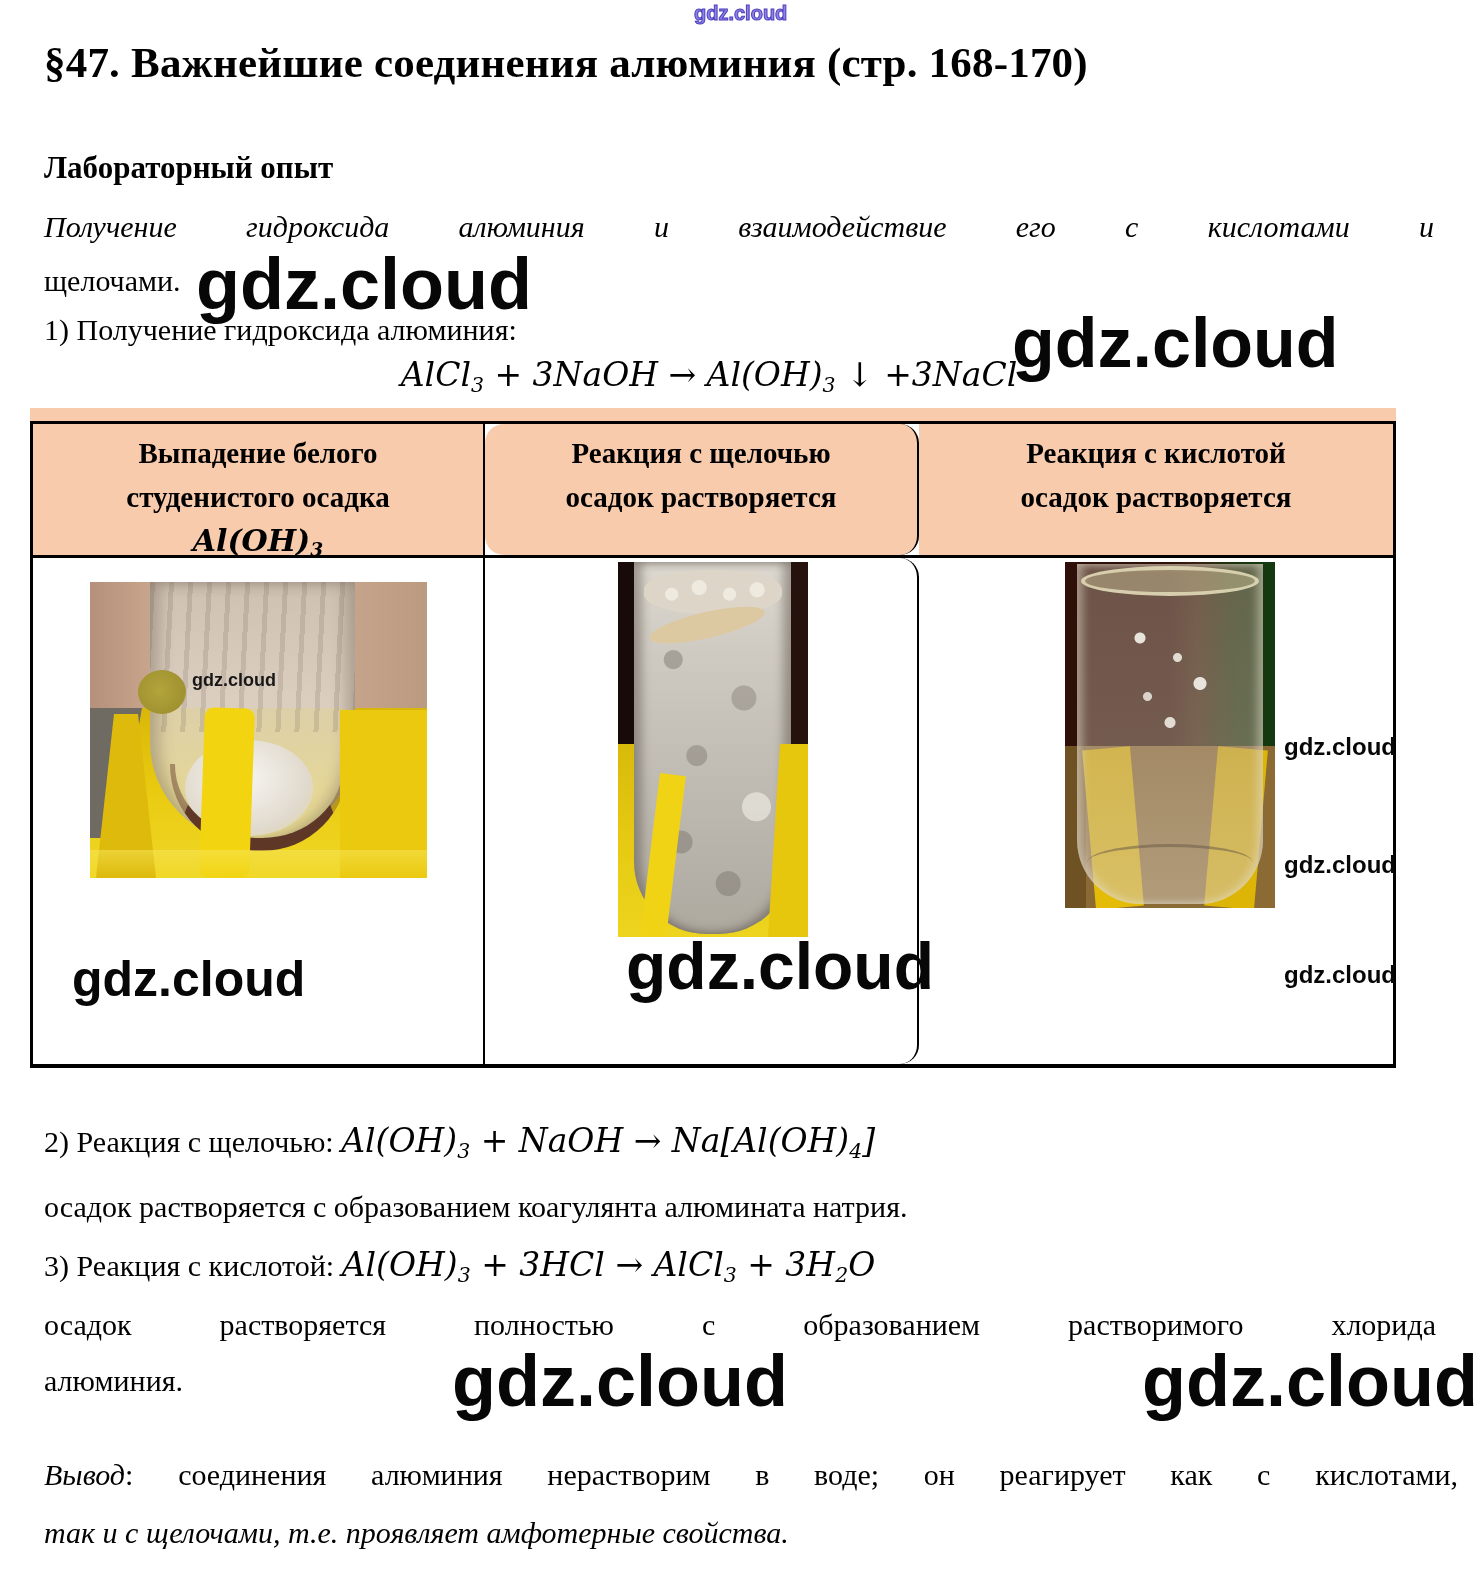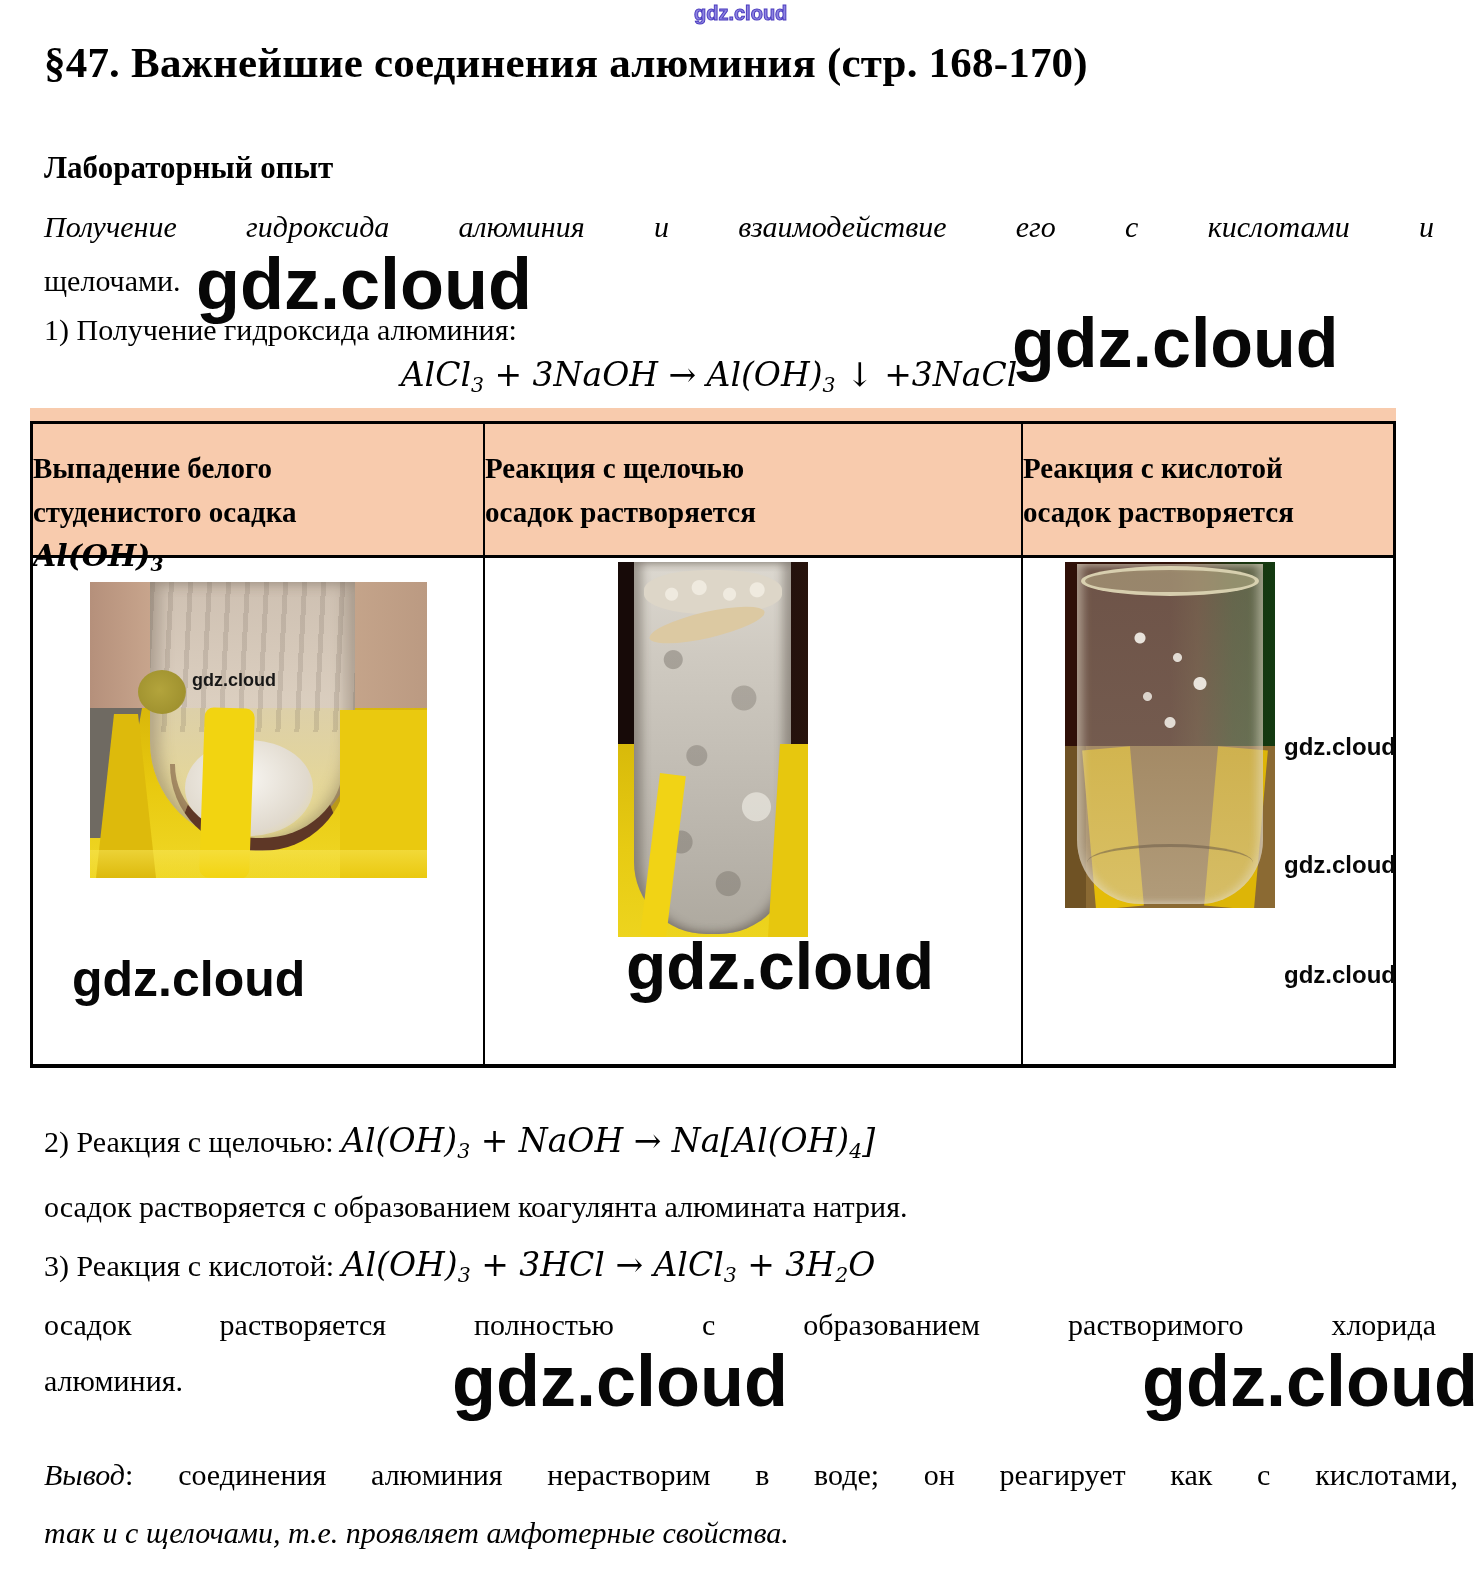--- a/index.html
+++ b/index.html
@@ -48,24 +48,24 @@
   .wm-photo1{left:102px;top:88px;font-size:18px;font-weight:700;color:#171717;}
   
   .tbl{left:30px;top:408px;width:1366px;}
   .tbl .strip{height:13px;background:var(--peach);}
   .tbl-frame{border:3px solid #000;border-bottom-width:4px;}
   .tr{display:flex;}
   .tr-head{height:131px;}
   .tr-body{height:506px;border-top:3px solid #000;background:#fff;}
   .td{box-sizing:border-box;}
   .td1{width:452px;}
-  .td2{width:538px;}
+  .td2{width:434px;border-radius:19px;}
   .td3{flex:1;}
   .td-b{border-right:2px solid #000;}
-  .th{background:var(--peach);font-weight:bold;font-size:29px;line-height:44px;padding-top:22px;}
+  .th{background:var(--peach);text-align:center;font-weight:bold;font-size:29px;line-height:44px;padding-top:7px;}
   .th .formula{font-family:"DejaVu Serif","Liberation Serif",serif;font-style:italic;font-weight:bold;font-size:30px;}
   .th .formula sub{font-size:.62em;vertical-align:-0.28em;}
   
   .photo{overflow:hidden;}
   .ph1{left:90px;top:582px;width:337px;height:296px;}
   .p1-top{left:0;top:0;width:337px;height:126px;background:linear-gradient(90deg,#b5907b,#d2b096 28%,#cbab90 62%,#bb9a82);}
   .p1-bottom{left:0;top:126px;width:337px;height:170px;background:linear-gradient(180deg,#d9b70a,#e8c90f 45%,#f0d827);}
   .p1-corner{left:0;top:126px;width:52px;height:130px;background:#6f6a62;clip-path:polygon(0 0,100% 0,55% 100%,0 100%);}
   .p1-tube{left:60px;top:0;width:205px;height:260px;border-radius:0 0 100px 100px;
     background:linear-gradient(180deg,rgba(206,193,179,.96),rgba(221,212,199,.85) 45%,rgba(233,228,218,.62));

